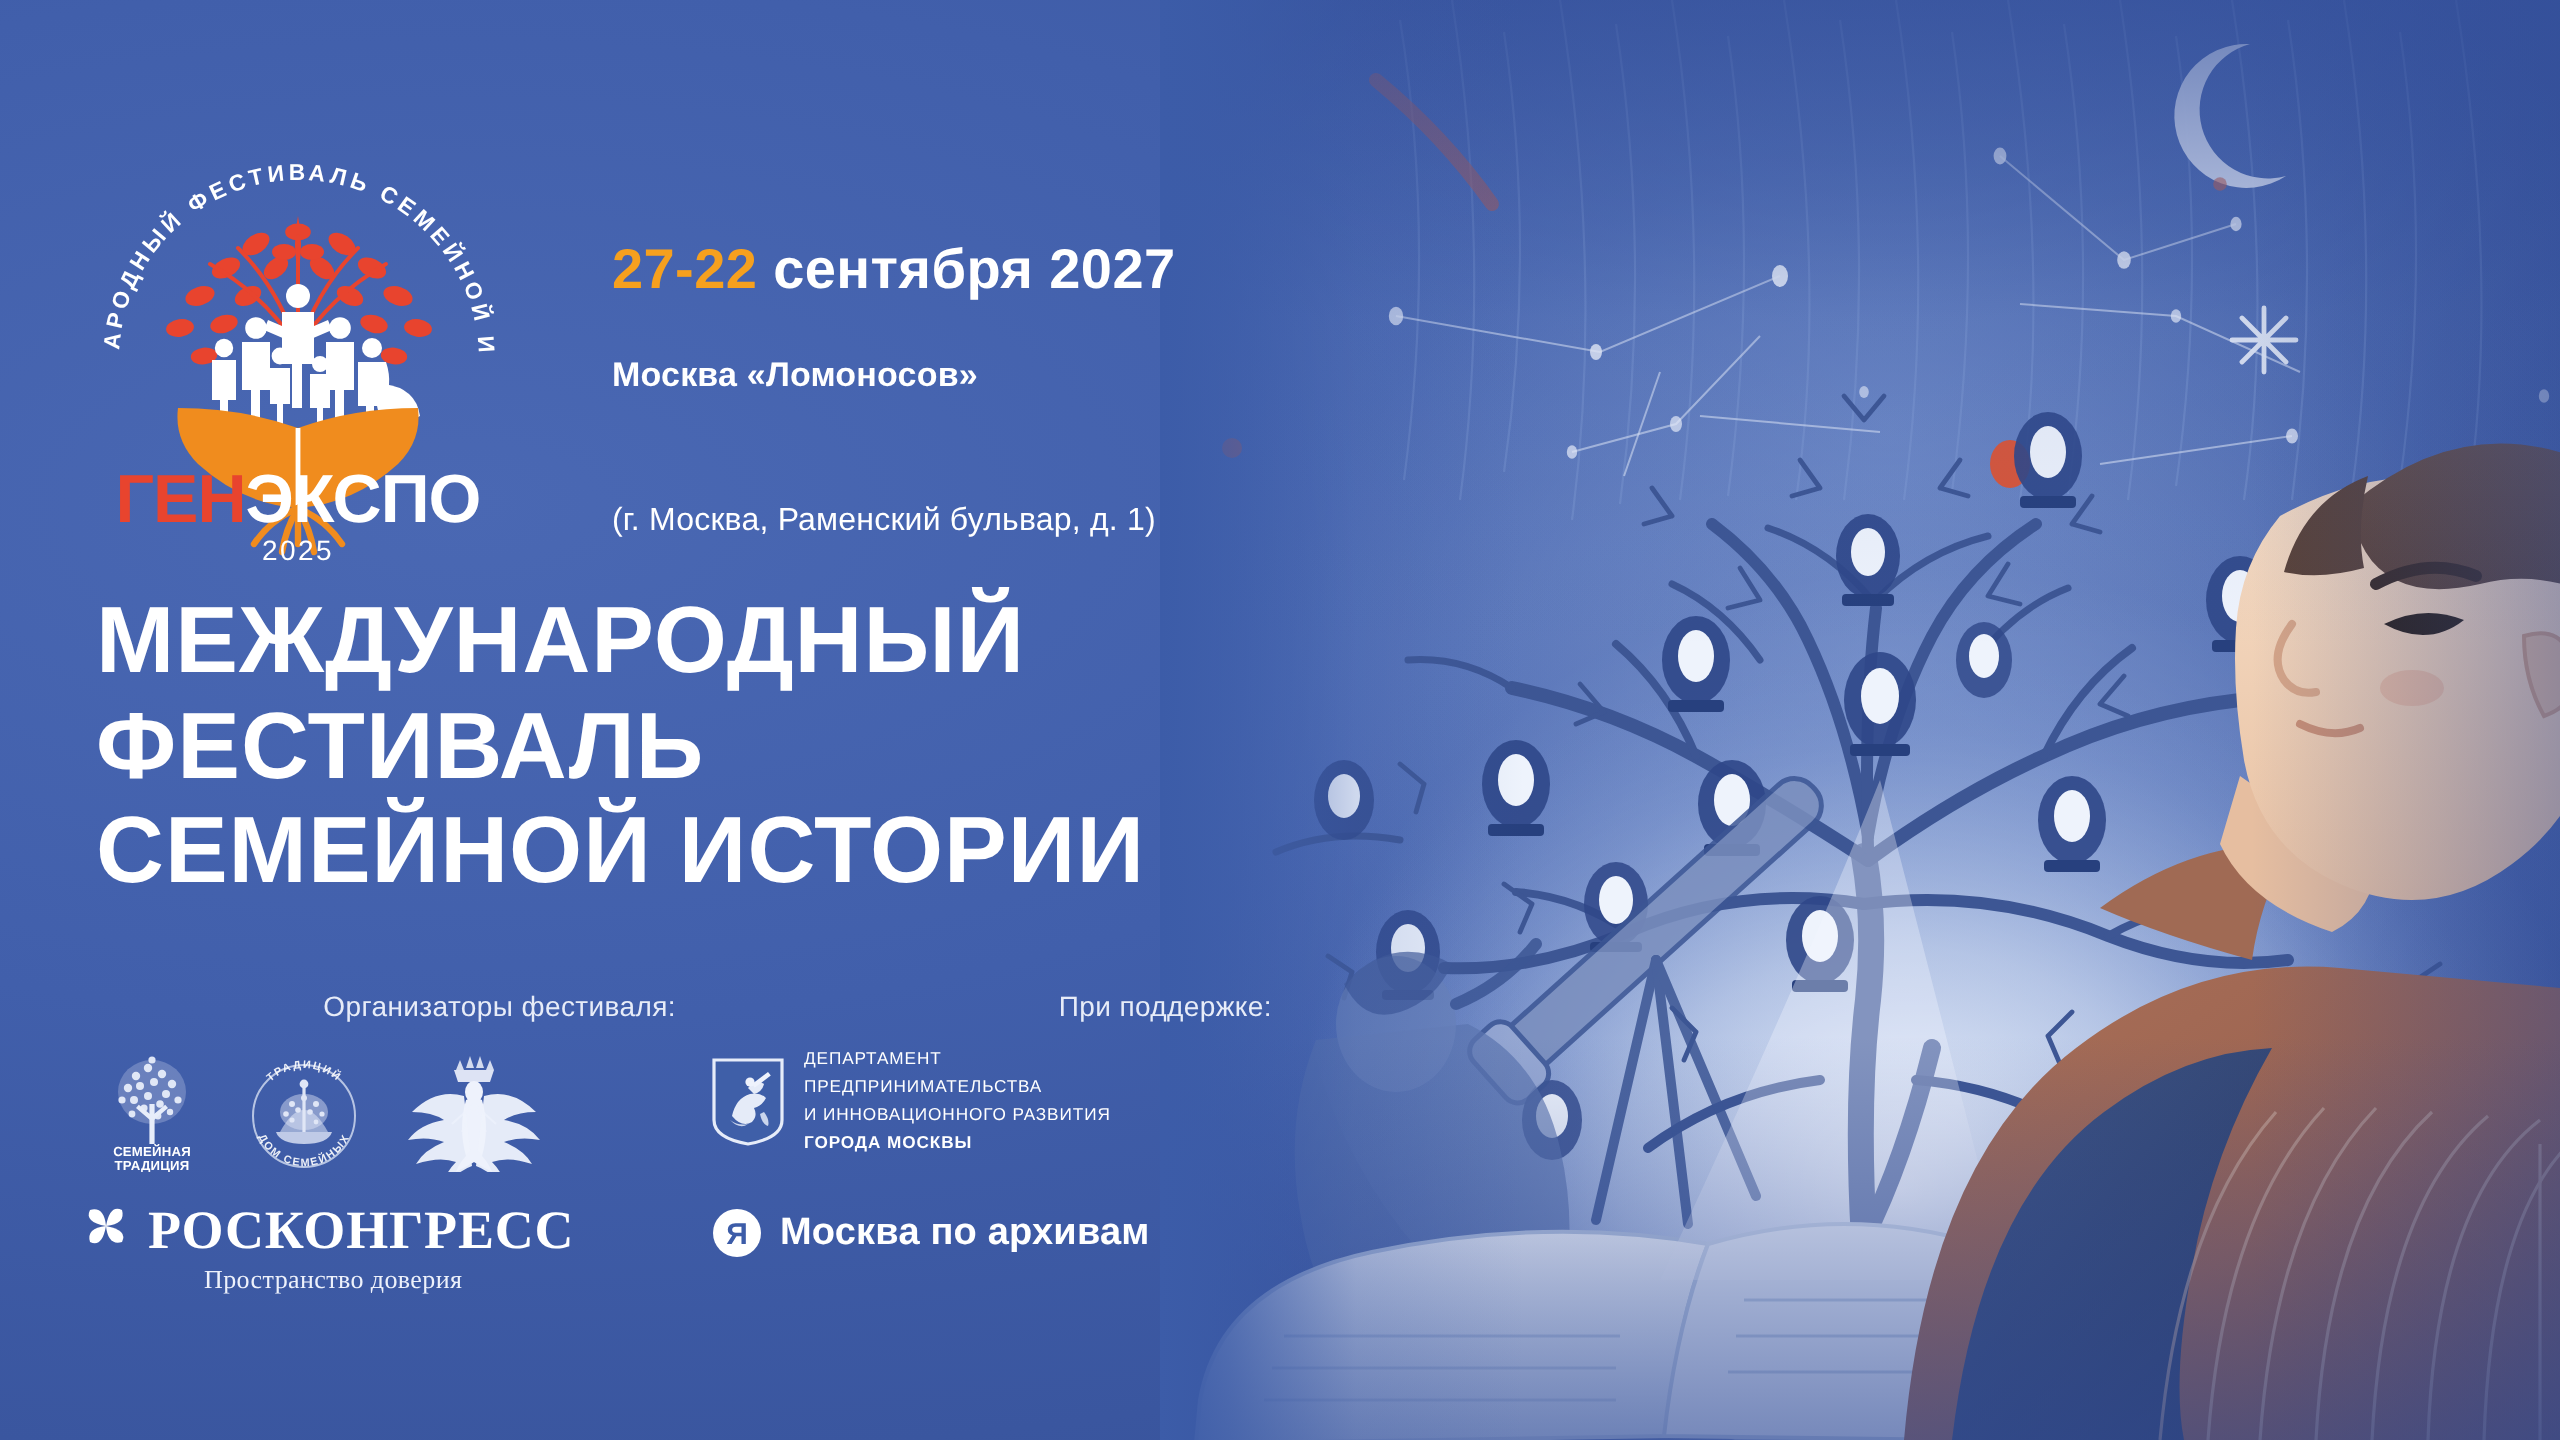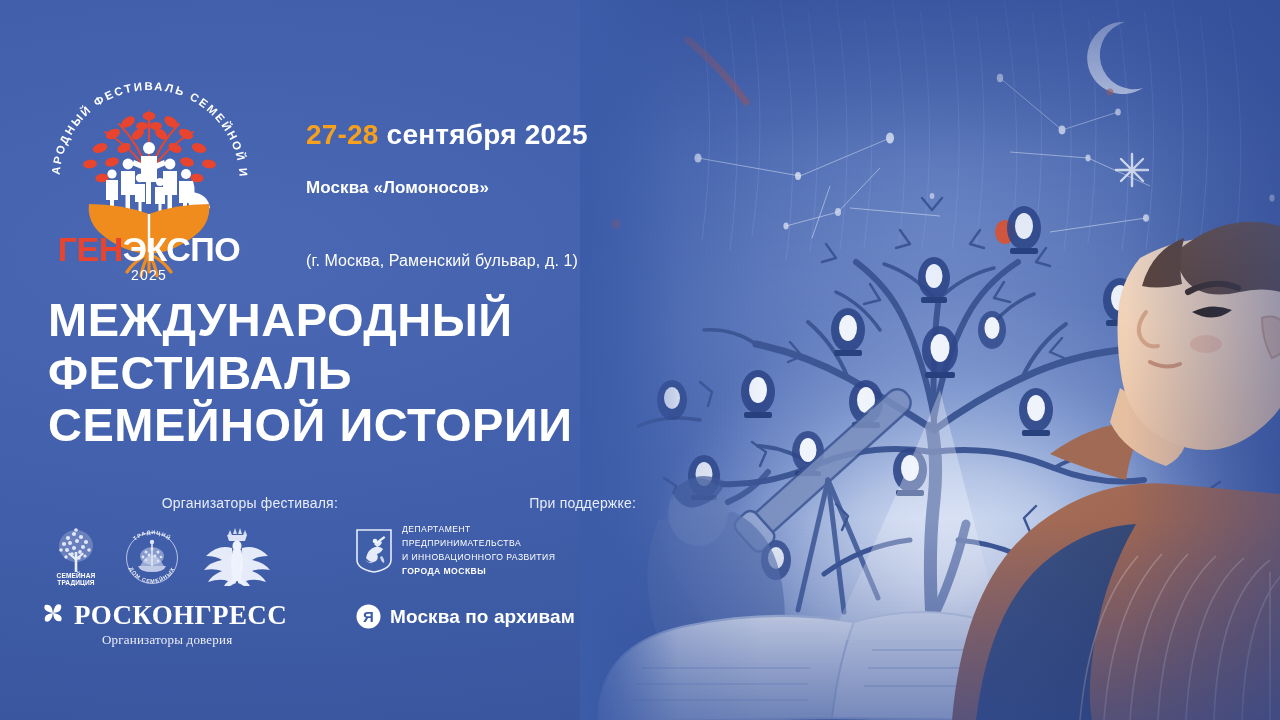--- a/index.html
+++ b/index.html
@@ -462,21 +462,21 @@
 
         <text x="107" y="205" text-anchor="middle" font-size="0">
           <tspan id="wm1" font-size="34" font-weight="700" fill="#e8442e" font-family="'Liberation Sans',sans-serif" letter-spacing="-0.5">ГЕН</tspan><tspan id="wm2" font-size="34" font-weight="700" fill="#ffffff" font-family="'Liberation Sans',sans-serif" letter-spacing="-0.5">ЭКСПО</tspan>
         </text>
         <text x="107" y="224" text-anchor="middle" font-size="14" fill="#ffffff" font-family="'Liberation Sans',sans-serif" letter-spacing="1.2">2025</text>
       </svg>
     </div>
 
     <div id="dateBlock">
       <div class="dateline">
-        <span class="days">27-28</span><span> сентября 2025</span>
+        <span class="days">27-22</span><span> сентября 2027</span>
       </div>
     </div>
 
     <div id="venueBlock">
       <div class="venue-name">Москва «Ломоносов»</div>
       <div class="venue-addr">(г. Москва, Раменский бульвар, д. 1)</div>
     </div>
 
     <div id="headline">
       <div>МЕЖДУНАРОДНЫЙ</div>
@@ -579,21 +579,21 @@
         <svg width="26" height="26" viewBox="0 0 26 26">
           <g fill="#ffffff">
             <path d="M13 13 q-1 -10 -8 -8 q-3 6 8 8z"></path>
             <path d="M13 13 q10 -1 8 -8 q-6 -3 -8 8z"></path>
             <path d="M13 13 q1 10 8 8 q3 -6 -8 -8z"></path>
             <path d="M13 13 q-10 1 -8 8 q6 3 8 -8z"></path>
           </g>
         </svg>
         <span style="color:#fff;font-size:27px;font-weight:700;letter-spacing:.4px;font-family:'Liberation Serif',serif;">РОСКОНГРЕСС</span>
       </div>
-      <div style="color:#edf1fb;font-size:13px;margin-left:62px;margin-top:1px;letter-spacing:.2px;font-family:'Liberation Serif',serif;">Организаторы доверия</div>
+      <div style="color:#edf1fb;font-size:13px;margin-left:62px;margin-top:1px;letter-spacing:.2px;font-family:'Liberation Serif',serif;">Пространство доверия</div>
     </div>
 
     <div id="supBlock">
       <div class="section-cap">При поддержке:</div>
       <div class="dep-wrap">
         <svg width="36" height="44" viewBox="0 0 36 44">
           <path d="M1 1 h34 v30 q0 9 -17 12 q-17 -3 -17 -12 z" fill="#3f5fa8" stroke="#e6ecf9" stroke-width="1.6"></path>
           <g fill="#eef2fc">
 
             <path d="M10 29 q2 -9 9 -11 q5 -1 8 2 q-2 4 -6 5 q2 4 -1 7 q-5 3 -10 -3z" opacity=".95"></path>

